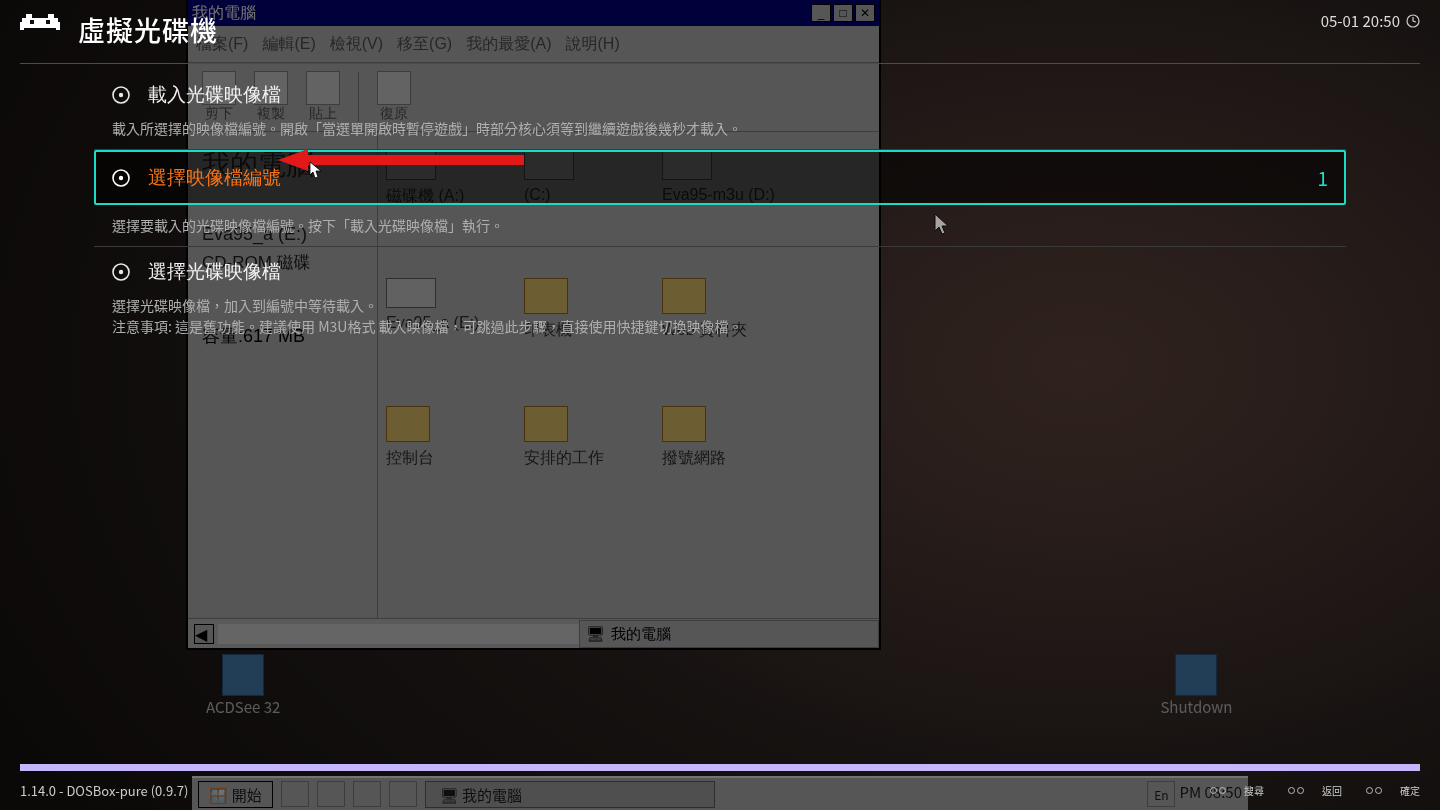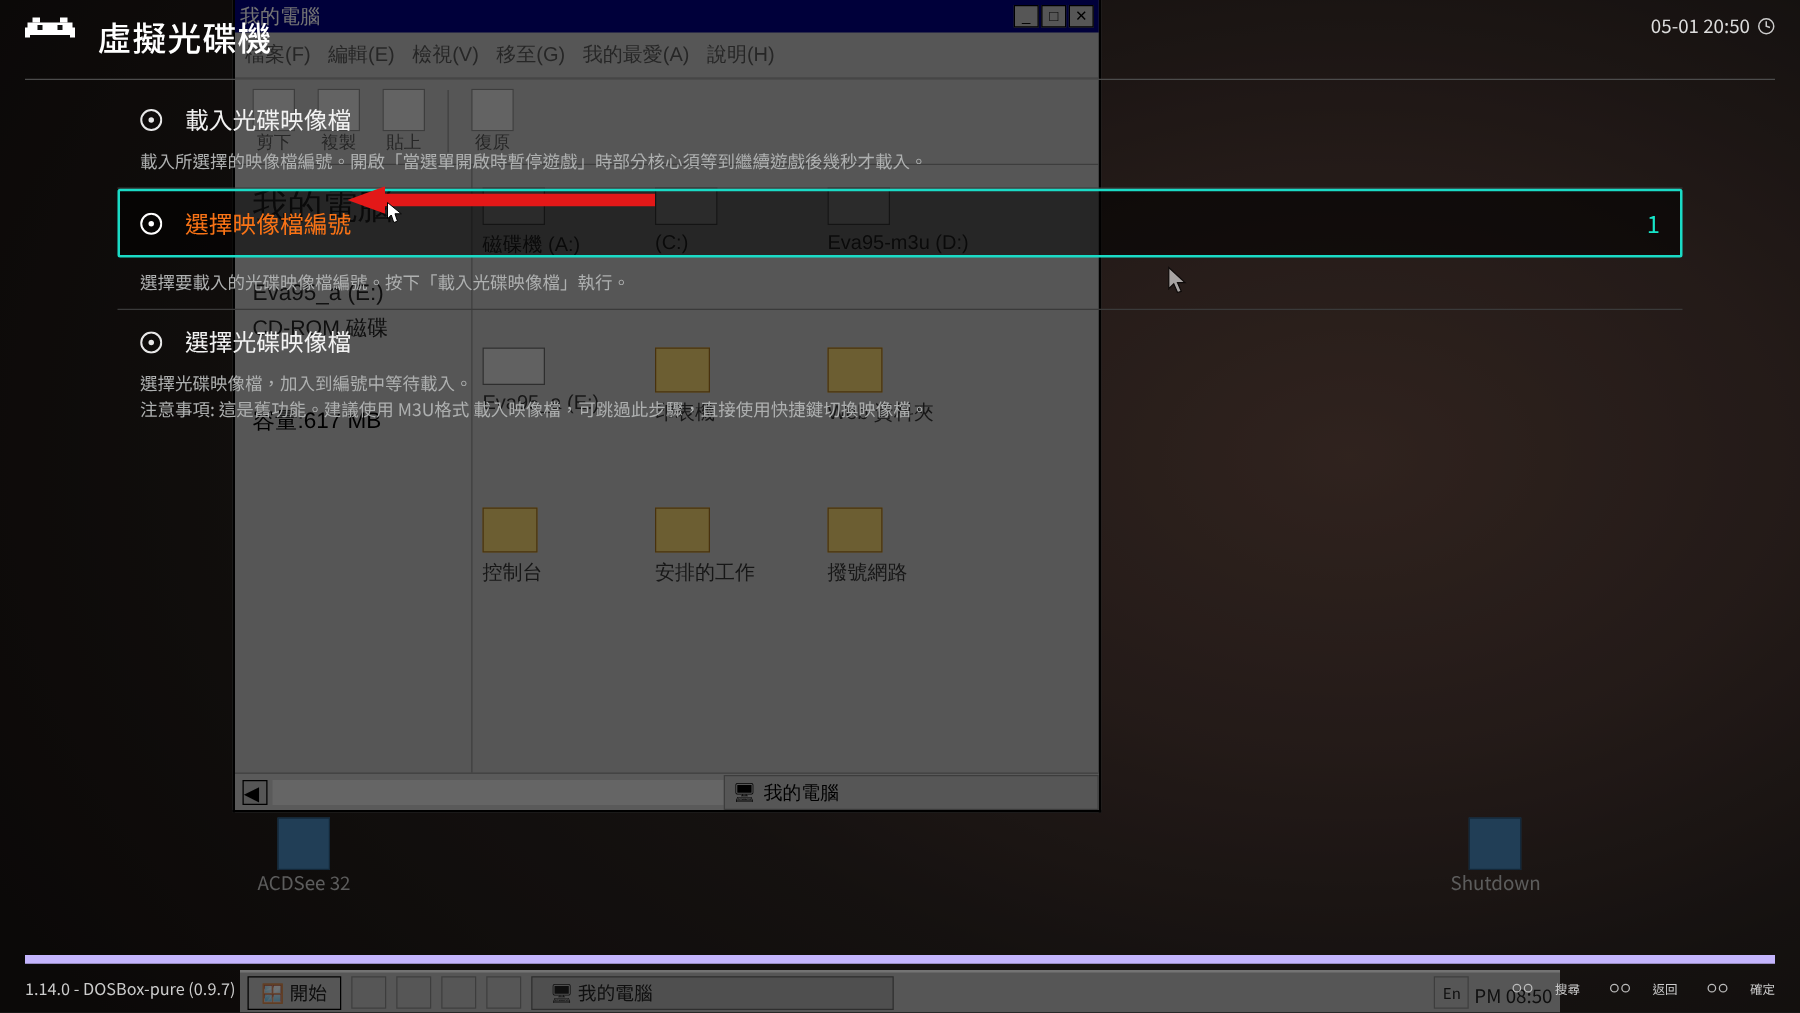--- a/index.html
+++ b/index.html
@@ -58,41 +58,41 @@
 .bg .desktop-icons{position:absolute;left:206px;top:654px;display:flex;gap:880px;}
 .bg .dicon{display:flex;flex-direction:column;align-items:center;color:#ccc;font-size:15px;}
 .bg .dicon .ico{width:42px;height:42px;background:#4a8ac0;border:1px solid #2a5a80;}
 .bg .taskbar{position:absolute;left:192px;bottom:0;right:192px;height:34px;
   background:#c0c0c0;border-top:2px solid #fff;display:flex;align-items:center;gap:8px;
   padding:0 6px;font-size:15px;color:#222;}
 .bg .taskbar .start{background:#c0c0c0;border:1px solid #000;padding:2px 10px;display:flex;
   align-items:center;gap:4px;}
 .bg .taskbar .tb-btn{background:#c0c0c0;border:1px solid #888;width:28px;height:26px;}
 .bg .taskbar .tb-task{background:#b0b0b0;border:1px solid #666;padding:2px 14px;flex:0 0 290px;}
-.bg .taskbar .tray{margin-left:auto;display:flex;gap:4px;align-items:flex-end;}
+.bg .taskbar .tray{margin-left:auto;display:flex;gap:4px;align-items:flex-start;}
 .bg .side h2{font-size:28px;font-weight:400;color:#333;margin-bottom:40px;}
 .bg .side .sel{font-size:18px;color:#222;}
 .bg .side .sub{font-size:17px;color:#222;margin-top:6px;}
 .bg .side .cap{font-size:18px;margin-top:50px;}
 
 .header {
   position: absolute; left:20px; right:20px; top:10px;
   display:flex; align-items:flex-start; gap:18px;
   border-bottom:1px solid #4c4c4c; padding-bottom:14px;
   z-index:10;
 }
 .ra-icon{width:40px;height:26px;}
 .header h1{font-size:27px;font-weight:500;letter-spacing:1px;}
 .clock{margin-left:auto;display:flex;align-items:center;gap:6px;font-size:15px;color:#ddd;}
 .menu-list{ position:absolute; left:94px; right:94px; top:70px; z-index:10; }
 .menu-item{ padding:12px 18px 10px 18px; position:relative; }
 .menu-item.divider{ border-bottom:1px solid #3a3a3a; }
 .menu-row{display:flex;align-items:center;gap:18px;}
 .menu-row .disc{width:18px;height:18px;}
-.menu-row .label{font-size:19px;color:#f2f2f2;}
+.menu-row .label{font-size:19px;color:#f2f2f2;font-family:Liberation Serif, serif;}
 .menu-row .value{margin-left:auto;font-size:19px;color:#16e6c9;}
 .menu-item .sublabel{font-size:14px;color:#aeb0b0;margin-top:10px;line-height:1.5;}
 .menu-item.selected{
   border:2px solid #1adbc6; border-radius:2px;
   background: rgba(0,0,0,0.55);
   padding:12px 16px;
 }
 .menu-item.selected .label{color:#f97316;}
 
 .anno-arrow{position:absolute;left:278px;top:149px;z-index:20;pointer-events:none;}

